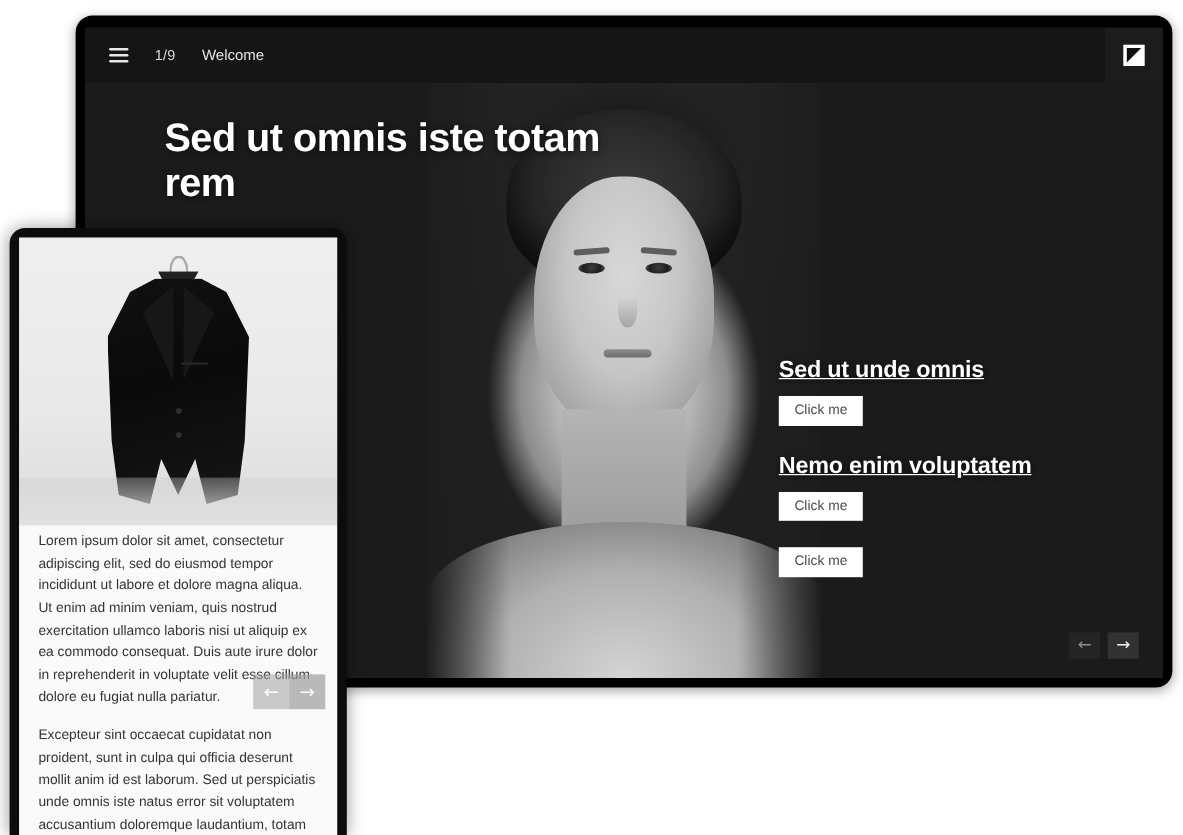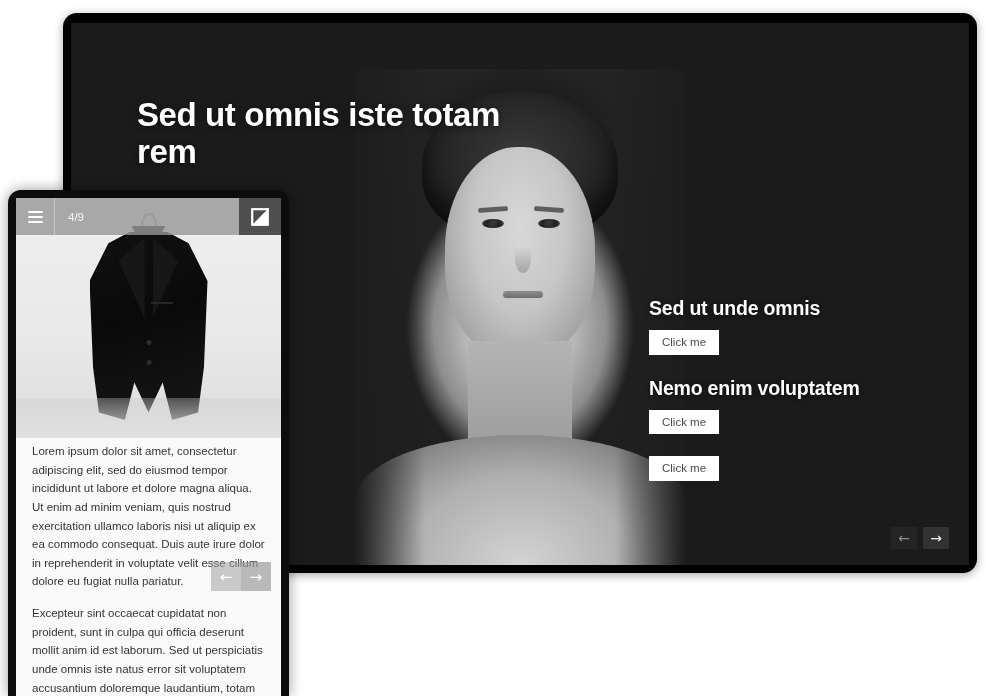--- a/index.html
+++ b/index.html
@@ -119,20 +119,21 @@
   }
   .d-blocks {
     position: absolute; right: 20px; top: 228px; width: 300px; z-index: 4;
   }
   .d-block { margin-bottom: 22px; }
   .d-block:last-child { margin-bottom: 0; }
   .d-block h3 {
     color: #fff; font-size: 19.5px; font-weight: bold; letter-spacing: -0.2px;
     margin-bottom: 10px;
     text-shadow: 0 1px 5px rgba(0,0,0,.6);
+    text-decoration: underline;
   }
   .click-btn {
     display: inline-block;
     background: #fff; color: #4a4a4a;
     font-size: 11.5px; font-family: "Liberation Sans", sans-serif;
     border: none; padding: 6px 13px; cursor: pointer;
     line-height: 1.1;
   }
   .d-nav {
     position: absolute; right: 20px; bottom: 16px;
@@ -272,20 +273,38 @@
   .m-nav .next { background: rgba(150,150,150,0.30); }
 </style>
 </head>
 <body>
 
 <div id="stage">
 
   <div class="desktop-frame">
     <div class="desktop-screen">
 
+      <div class="d-topbar">
+        <div class="d-hamburger">
+          <i></i>
+            <i></i>
+            <i></i>
+        </div>
+        <div class="d-counter">1/9</div>
+        <div class="d-title">Welcome</div>
+        <div class="d-corner-btn">
+          <svg class="corner-icon" width="18" height="18" viewBox="0 0 18 18">
+            <rect x="0.5" y="0.5" width="17" height="17" fill="#ffffff" stroke="#ffffff"></rect>
+            <polygon points="3,15 15,15 15,3" fill="#ffffff"></polygon>
+            <polygon points="3,3 15,3 3,15" fill="#ffffff"></polygon>
+            <polygon points="3,15 15,3 15,15" fill="#ffffff"></polygon>
+            <polygon points="3,3 15,3 3,15" fill="#0f0f0f"></polygon>
+          </svg>
+        </div>
+      </div>
 
       <div class="d-stagearea">
         <div class="photo-portrait">
           <div class="pp-hair"></div>
           <div class="pp-face"></div>
           <div class="pp-brow l"></div>
           <div class="pp-brow r"></div>
           <div class="pp-eye l"></div>
           <div class="pp-eye r"></div>
           <div class="pp-nose"></div>
@@ -332,35 +351,20 @@
         <div class="suit-tie"></div>
         <div class="suit-body"></div>
         <div class="suit-lapel-l"></div>
         <div class="suit-lapel-r"></div>
         <div class="suit-pocket"></div>
         <div class="suit-btn b1"></div>
         <div class="suit-btn b2"></div>
         <div class="suit-floor"></div>
       </div>
 
-      <div class="m-topbar">
-        <div class="m-hamburger">
-          <i></i>
-            <i></i>
-            <i></i>
-        </div>
-        <div class="m-divider"></div>
-        <div class="m-counter">4/9</div>
-        <div class="m-corner-btn">
-          <svg class="corner-icon" width="20" height="20" viewBox="0 0 18 18">
-            <rect x="1" y="1" width="16" height="16" fill="#ffffff"></rect>
-            <polygon points="3,3 15,3 3,15" fill="#4e4e4e"></polygon>
-          </svg>
-        </div>
-      </div>
 
       <div class="m-text">
         <p>Lorem ipsum dolor sit amet, consectetur adipiscing elit, sed do eiusmod tempor incididunt ut labore et dolore magna aliqua. Ut enim ad minim veniam, quis nostrud exercitation ullamco laboris nisi ut aliquip ex ea commodo consequat. Duis aute irure dolor in reprehenderit in voluptate velit esse cillum dolore eu fugiat nulla pariatur.</p>
         <p>Excepteur sint occaecat cupidatat non proident, sunt in culpa qui officia deserunt mollit anim id est laborum. Sed ut perspiciatis unde omnis iste natus error sit voluptatem accusantium doloremque laudantium, totam rem aperiam.</p>
       </div>
 
       <div class="m-nav">
         <div class="navbtn prev">←</div>
         <div class="navbtn next">→</div>
       </div>

